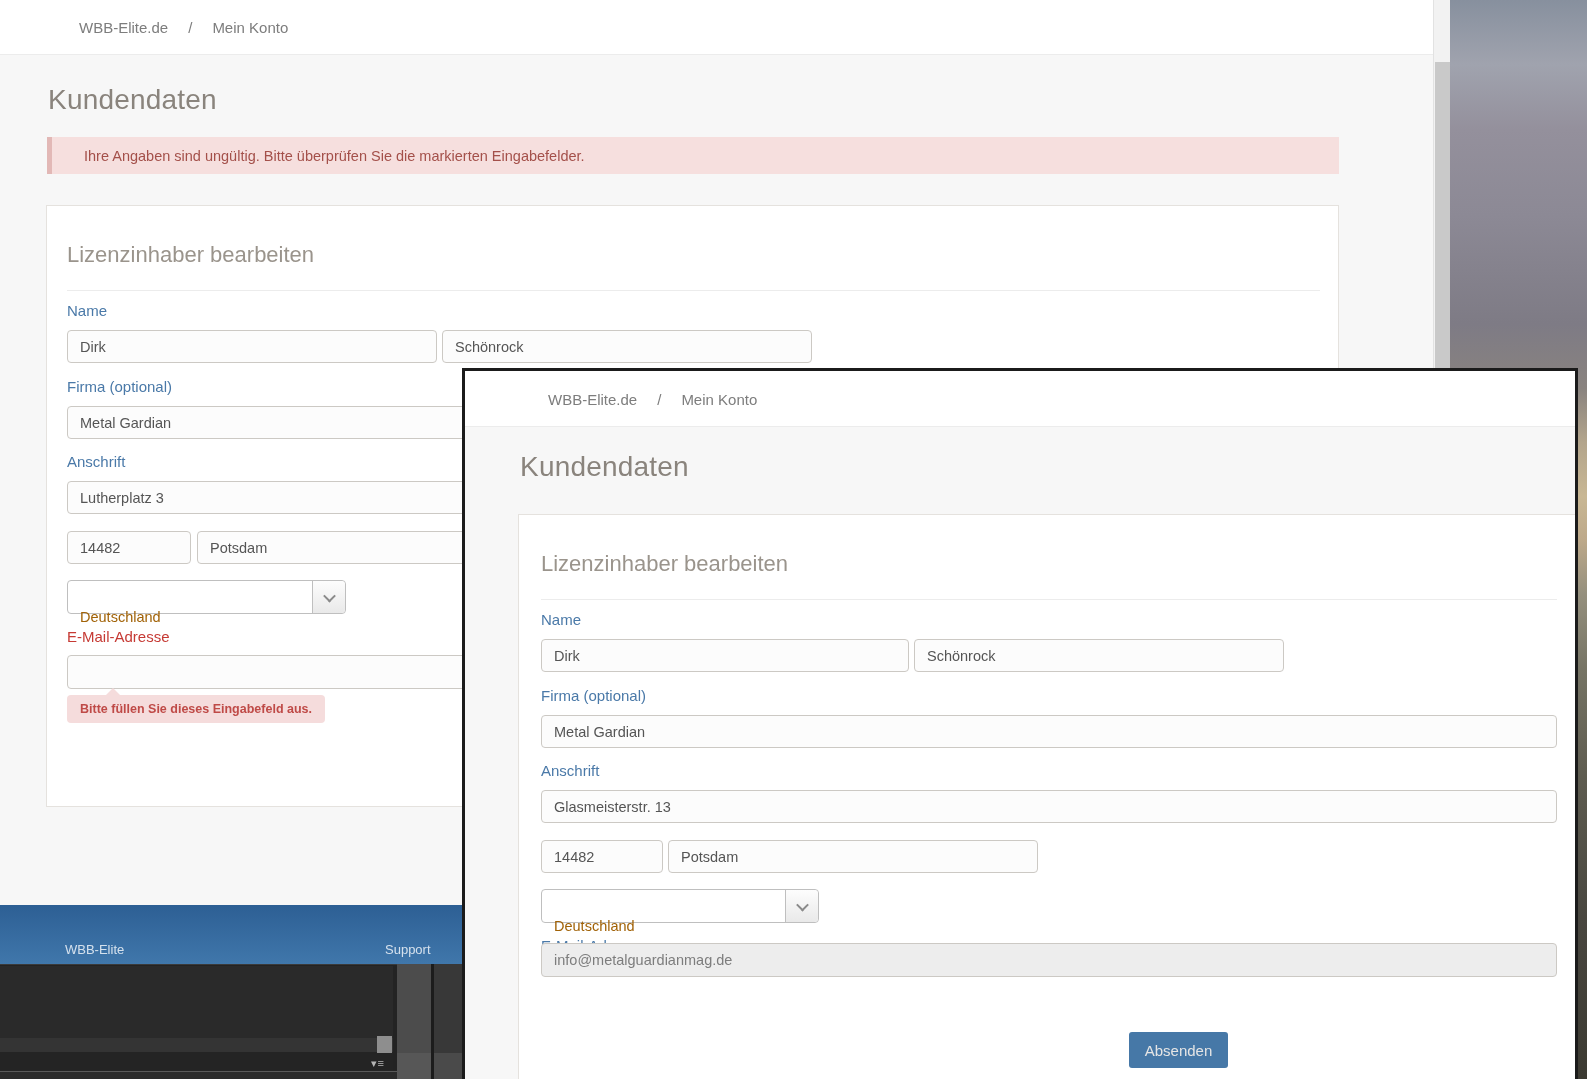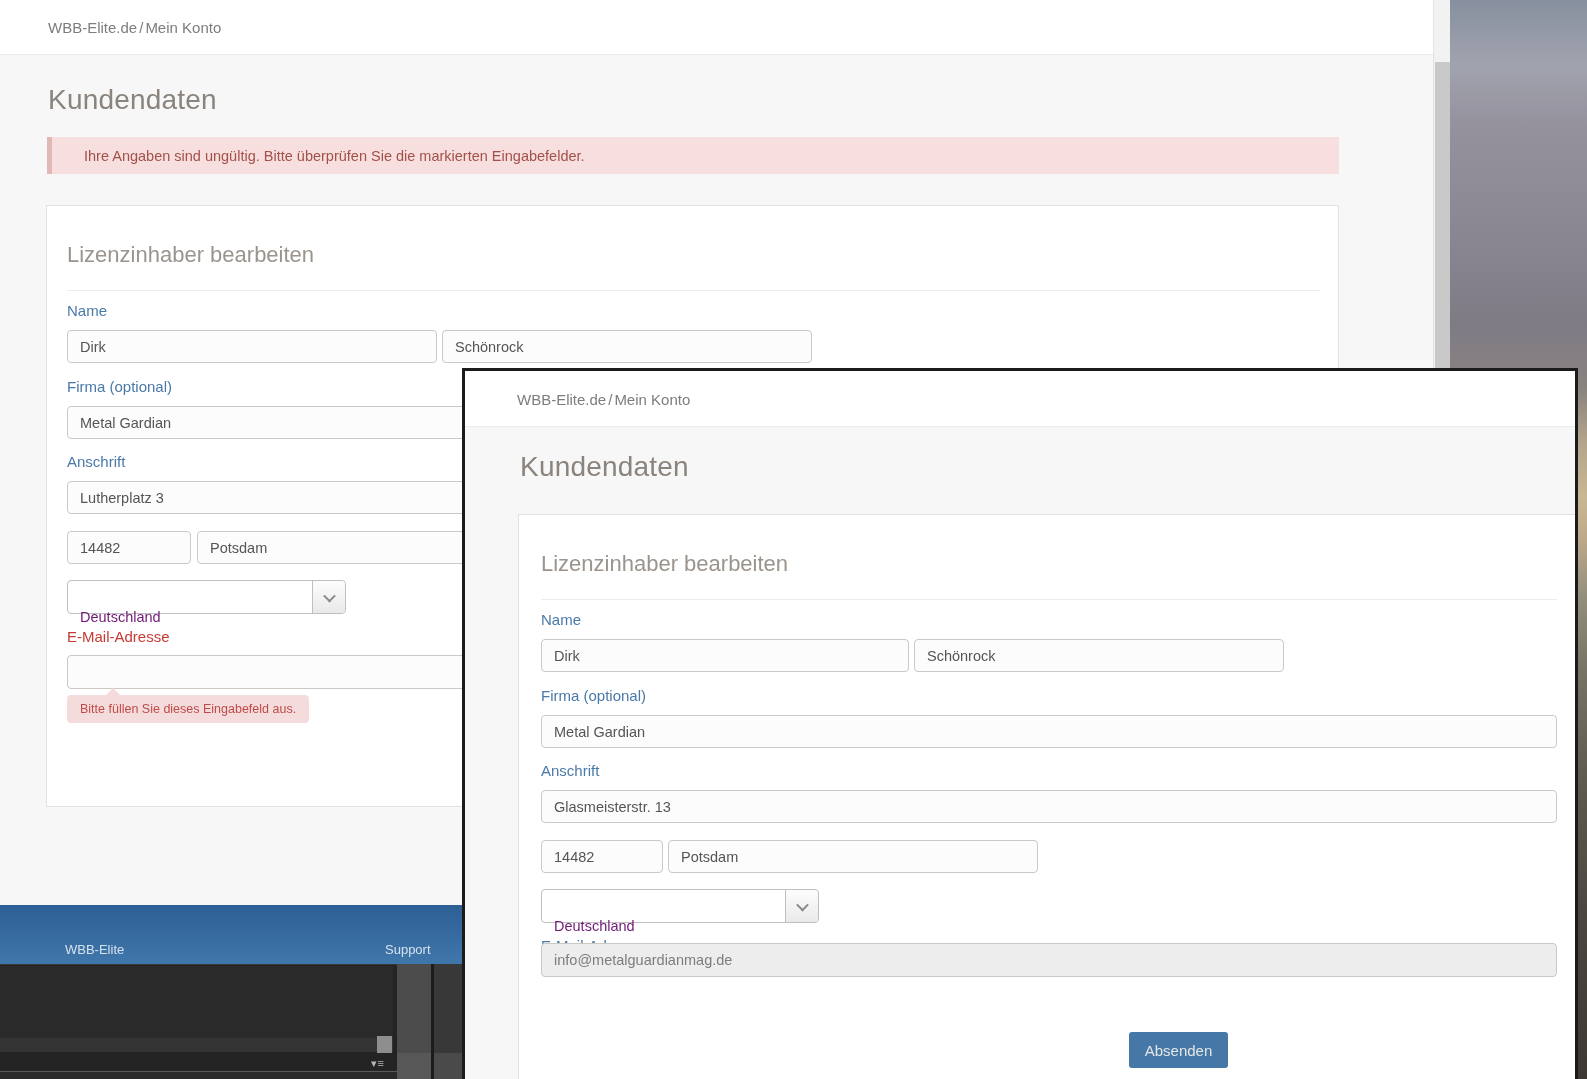--- a/index.html
+++ b/index.html
@@ -3,42 +3,42 @@
 <meta charset="utf-8">
 <style>
   * { margin:0; padding:0; box-sizing:border-box; }
   html,body { width:1587px; height:1079px; overflow:hidden; background:#fbfbfb;
               font-family:"Liberation Sans","DejaVu Sans",sans-serif; }
   .abs { position:absolute; }
 
   
   .win-content { background:#f7f7f7; }
   .headerbar { background:#ffffff; border-bottom:1px solid #ececec; display:flex; align-items:center; }
-  .crumb { display:flex; align-items:center; gap:2px; font-size:15px; color:#7d7d7d; }
+  .crumb { display:flex; align-items:center; gap:20px; font-size:15px; color:#7d7d7d;margin-left:31px; }
   .crumb a { color:#7d7d7d; text-decoration:none; }
   .page-title { font-size:28px; font-weight:300; color:#8a847d; letter-spacing:.2px; }
   .panel { background:#ffffff; border:1px solid #e5e2de; }
   .panel-heading { font-size:22px; font-weight:300; color:#9a948c; }
   .divider { height:1px; background:#ececec; }
   .lbl { font-size:15px; color:#4a79a8; }
   .lbl.red { color:#c63a34; }
   .inp { position:absolute; height:33px; background:#fcfcfc; border:1px solid #ccc9c4; border-radius:4px;
          padding:0 12px; font-size:14.5px; color:#555; font-family:inherit; outline:none; }
   .inp[readonly] { background:#ededed; color:#7d7d7d; }
   .sel { position:absolute; height:34px; background:#ffffff; border:1px solid #bfbfbf; border-radius:4px;
          display:flex; align-items:center; cursor:pointer; }
-  .sel .sel-text { flex:1; padding:0 12px; font-size:14.5px; color:#701a75;margin-top:40px; }
+  .sel .sel-text { flex:1; padding:0 12px; font-size:14.5px; color:#a16207;margin-top:40px; }
   .sel .sel-arrow { width:33px; height:100%; border-left:1px solid #bfbfbf; border-radius:0 4px 4px 0;
                     background:linear-gradient(#fdfdfd,#e9e9e9); display:flex; align-items:center; justify-content:center; }
   .chev { width:9px; height:9px; border-left:2px solid #8a8a8a; border-bottom:2px solid #8a8a8a;
           transform:rotate(-45deg) translate(1px,-1px); }
   .error-banner { background:#f6dfde; border-left:5px solid #e2b8b6; color:#a4504a; font-size:14.5px;
                   display:flex; align-items:center; padding-left:32px; }
   .tooltip { position:absolute; background:#f5dcdc; color:#bf4a47; font-size:12.5px; height:28px;
-             display:flex; align-items:center; padding:0 13px; border-radius:4px; white-space:nowrap; }
+             display:flex; align-items:center; padding:0 13px; border-radius:4px; white-space:nowrap;font-weight:bold; }
   .tooltip .tip-arrow { position:absolute; top:-7px; left:38px; width:0; height:0;
              border-left:8px solid transparent; border-right:8px solid transparent; border-bottom:8px solid #f5dcdc; }
   .btn { position:absolute; background:#4678a7; color:#e5e5e5; font-size:15px; font-family:inherit;
          border:none; border-radius:3px; cursor:pointer; }
   .footerbar { background:linear-gradient(#2d5f94,#4077ab); overflow:hidden; }
   .footer-link { position:absolute; color:#d5e1ed; font-size:13px; text-decoration:none; }
 
   
   #scrollbar { left:1433px; top:0; width:17px; height:1079px; background:#f2f2f2; border-left:1px solid #e2e2e2; }
   #scroll-thumb { left:1px; top:62px; width:16px; height:420px; background:#c9c9c9; }

